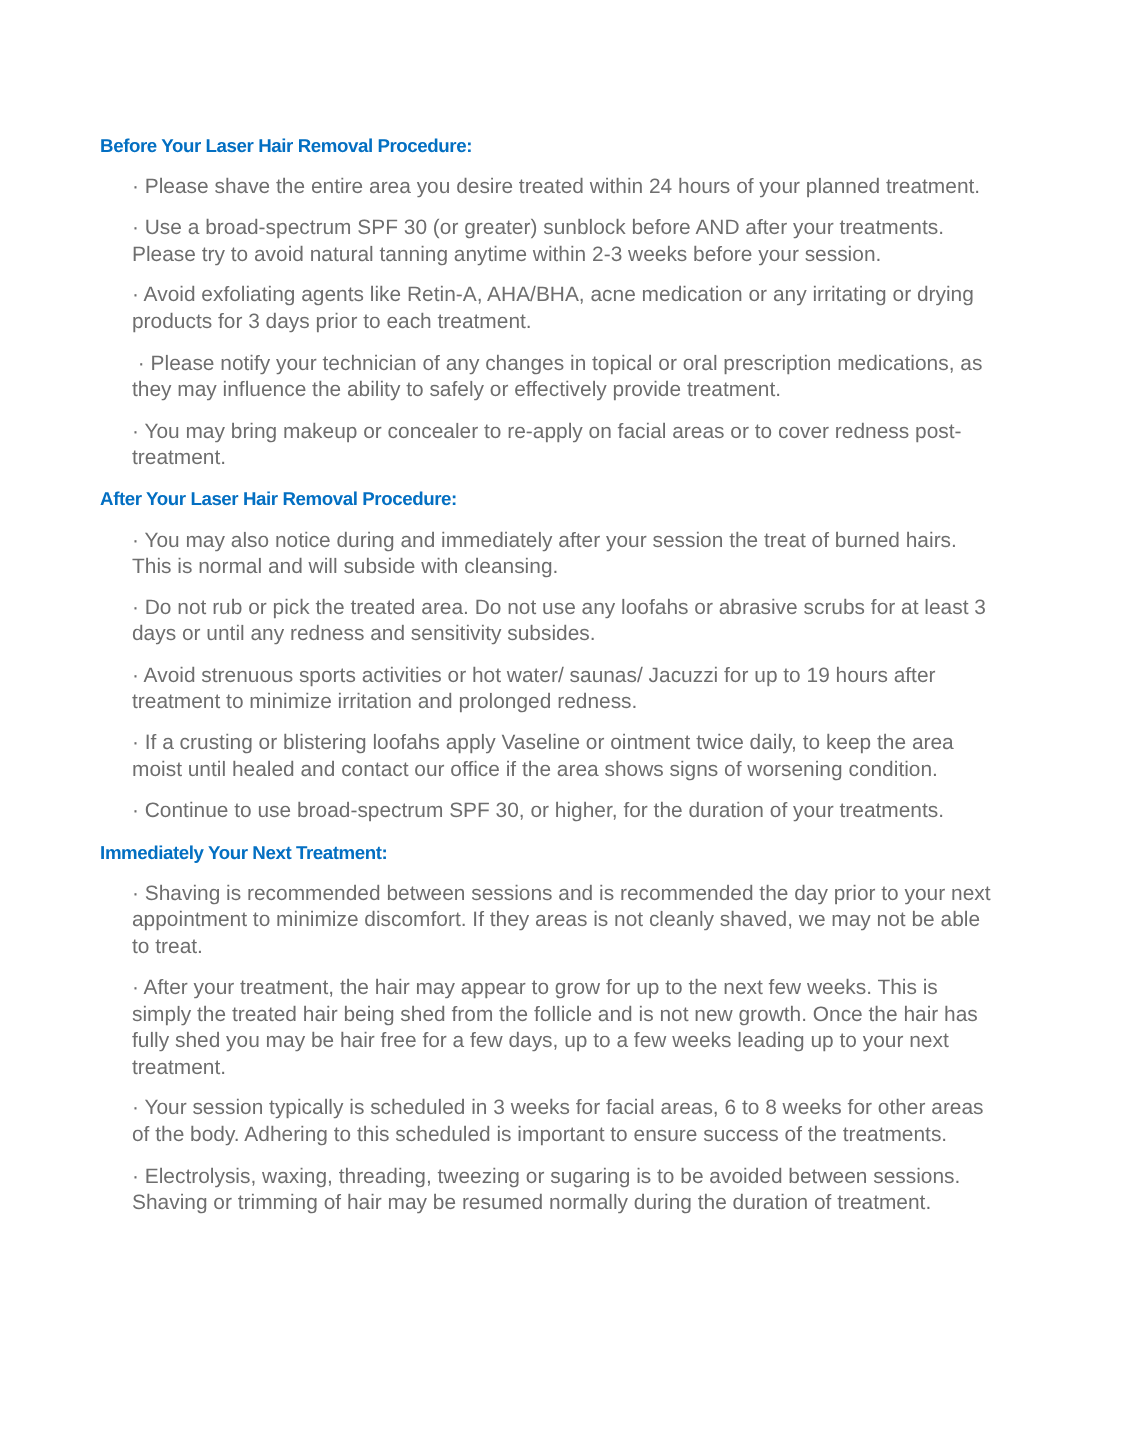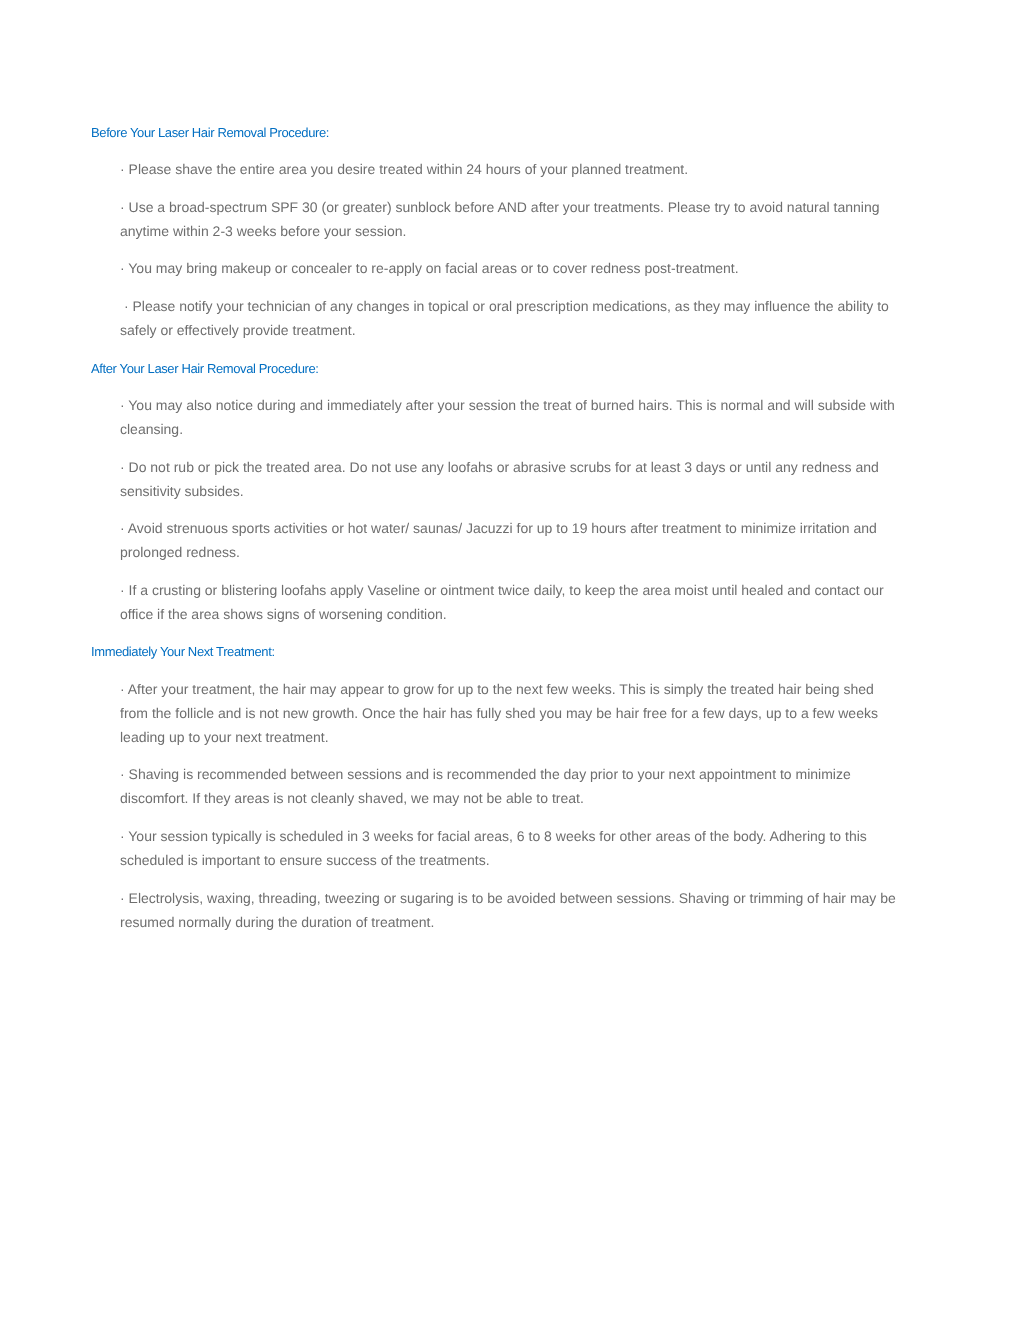--- a/index.html
+++ b/index.html
@@ -17,31 +17,31 @@
     width:1020px;height:1320px;
     background:#ffffff;
     padding-top:120.65px;
     box-sizing:border-box;
   }
   h2.section-heading{
     will-change:transform;
     padding:0;
     font-style:normal;
     color:#036FC2;
-    font-weight:normal;
-    font-size:13px;
+    font-weight:bold;
+    font-size:17px;
     letter-spacing:-0.38px;
     line-height:23.95px;
     margin:0 0 13.55px 90.7px;
     white-space:nowrap;
   }
   .body-paragraph{
     will-change:transform;
     color:#6E6E6E;
-    font-size:14px;
+    font-size:19px;
     line-height:23.95px;
     margin:0 0 13.68px 119.7px;
     width:782px;
     text-align:left;
     word-spacing:0;
     white-space:pre-wrap;
   }
   .doc-body{margin:0;padding:0;}
   .doc-section{margin:0;padding:0;display:block;}
   .doc-section:last-child .body-paragraph:last-child{margin-bottom:11px;}
@@ -49,34 +49,36 @@
 </head>
 <body>
 
 <div class="doc-page">
   <div class="doc-body">
 
     <section class="doc-section">
       <h2 class="section-heading">Before Your Laser Hair Removal Procedure:</h2>
       <p class="body-paragraph">· Please shave the entire area you desire treated within 24 hours of your planned treatment.</p>
       <p class="body-paragraph">· Use a broad-spectrum SPF 30 (or greater) sunblock before AND after your treatments. Please try to avoid natural tanning anytime within 2-3 weeks before your session.</p>
+      <p class="body-paragraph">· Avoid exfoliating agents like Retin-A, AHA/BHA, acne medication or any irritating or drying products for 3 days prior to each treatment.</p>
+      <p class="body-paragraph"> · Please notify your technician of any changes in topical or oral prescription medications, as they may influence the ability to safely or effectively provide treatment.</p>
       <p class="body-paragraph">· You may bring makeup or concealer to re-apply on facial areas or to cover redness post-treatment.</p>
-      <p class="body-paragraph"> · Please notify your technician of any changes in topical or oral prescription medications, as they may influence the ability to safely or effectively provide treatment.</p>
     </section>
 
     <section class="doc-section">
       <h2 class="section-heading">After Your Laser Hair Removal Procedure:</h2>
       <p class="body-paragraph">· You may also notice during and immediately after your session the treat of burned hairs. This is normal and will subside with cleansing.</p>
       <p class="body-paragraph">· Do not rub or pick the treated area. Do not use any loofahs or abrasive scrubs for at least 3 days or until any redness and sensitivity subsides.</p>
       <p class="body-paragraph">· Avoid strenuous sports activities or hot water/ saunas/ Jacuzzi for up to 19 hours after treatment to minimize irritation and prolonged redness.</p>
       <p class="body-paragraph">· If a crusting or blistering loofahs apply Vaseline or ointment twice daily, to keep the area moist until healed and contact our office if the area shows signs of worsening condition.</p>
+      <p class="body-paragraph">· Continue to use broad-spectrum SPF 30, or higher, for the duration of your treatments.</p>
     </section>
 
     <section class="doc-section">
       <h2 class="section-heading">Immediately Your Next Treatment:</h2>
+      <p class="body-paragraph">· Shaving is recommended between sessions and is recommended the day prior to your next appointment to minimize discomfort. If they areas is not cleanly shaved, we may not be able to treat.</p>
       <p class="body-paragraph">· After your treatment, the hair may appear to grow for up to the next few weeks. This is simply the treated hair being shed from the follicle and is not new growth. Once the hair has fully shed you may be hair free for a few days, up to a few weeks leading up to your next treatment.</p>
-      <p class="body-paragraph">· Shaving is recommended between sessions and is recommended the day prior to your next appointment to minimize discomfort. If they areas is not cleanly shaved, we may not be able to treat.</p>
       <p class="body-paragraph">· Your session typically is scheduled in 3 weeks for facial areas, 6 to 8 weeks for other areas of the body. Adhering to this scheduled is important to ensure success of the treatments.</p>
       <p class="body-paragraph">· Electrolysis, waxing, threading, tweezing or sugaring is to be avoided between sessions. Shaving or trimming of hair may be resumed normally during the duration of treatment.</p>
     </section>
 
   </div>
 </div>
 
 </body></html>

